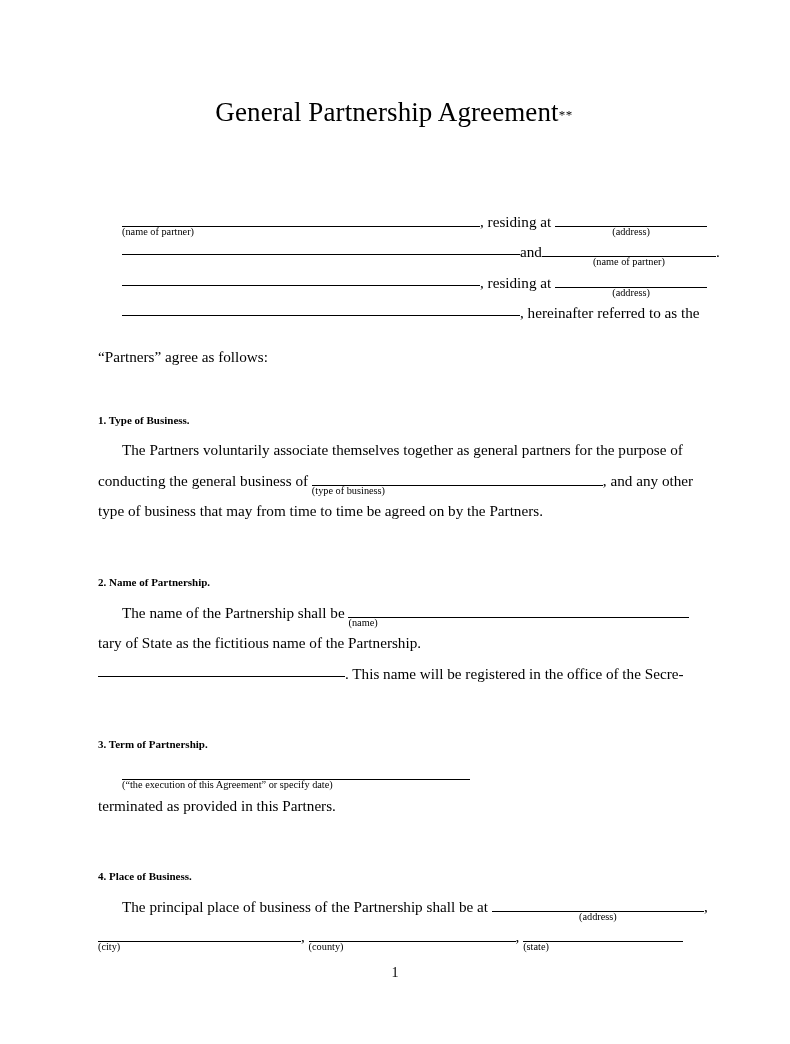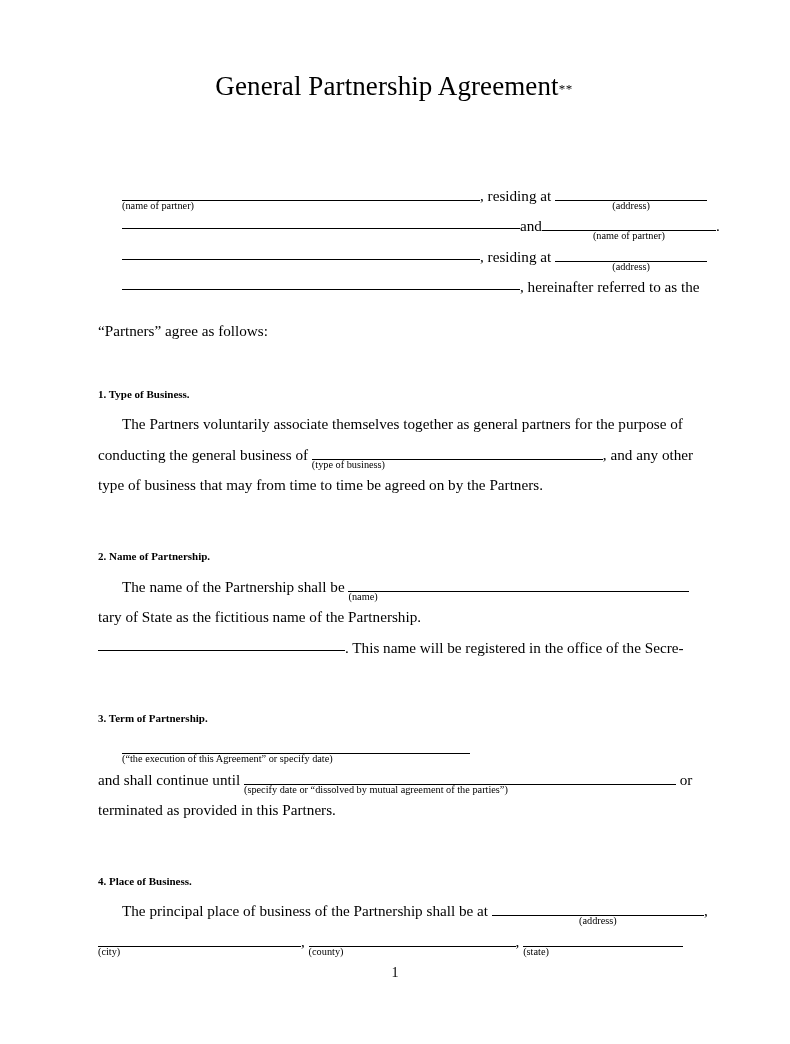--- a/index.html
+++ b/index.html
@@ -25,21 +25,21 @@
     top: 0;
     width: 592px;
   }
 
   
   .doc-title {
     text-align: center;
     font-size: 27px;
     line-height: 1.1;
     margin: 0;
-    padding-top: 72px;
+    padding-top: 98px;
     font-weight: normal;
     letter-spacing: 0.1px;
   }
   .doc-title .marker {
     font-size: 13px;
     vertical-align: 2px;
     letter-spacing: 0.5px;
   }
 
   
@@ -199,28 +199,20 @@
     </div>
 
     <div class="section sec-gap">
       <div class="heading">3. Term of Partnership.</div>
       <div class="para" style="white-space:nowrap">
         <span class="indent"></span><span class="fld" style="width:348px">
           <span class="line"></span>
           <span class="cap">(“the execution of this Agreement” or specify date)</span>
         </span>
       </div>
-      <div class="para" style="white-space:nowrap">
-        <span>and shall continue until</span>
-        <span class="fld" style="width:432px">
-          <span class="line"></span>
-          <span class="cap">(specify date or “dissolved by mutual agreement of the parties”)</span>
-        </span>
-        <span>or</span>
-      </div>
       <div class="para">
         <span>terminated as provided in this Partners.</span>
       </div>
     </div>
 
     <div class="section sec-gap">
       <div class="heading">4. Place of Business.</div>
       <div class="para" style="white-space:nowrap">
         <span class="indent"></span><span>The principal place of business of the Partnership shall be at</span>
         <span class="fld" style="width:212px">

